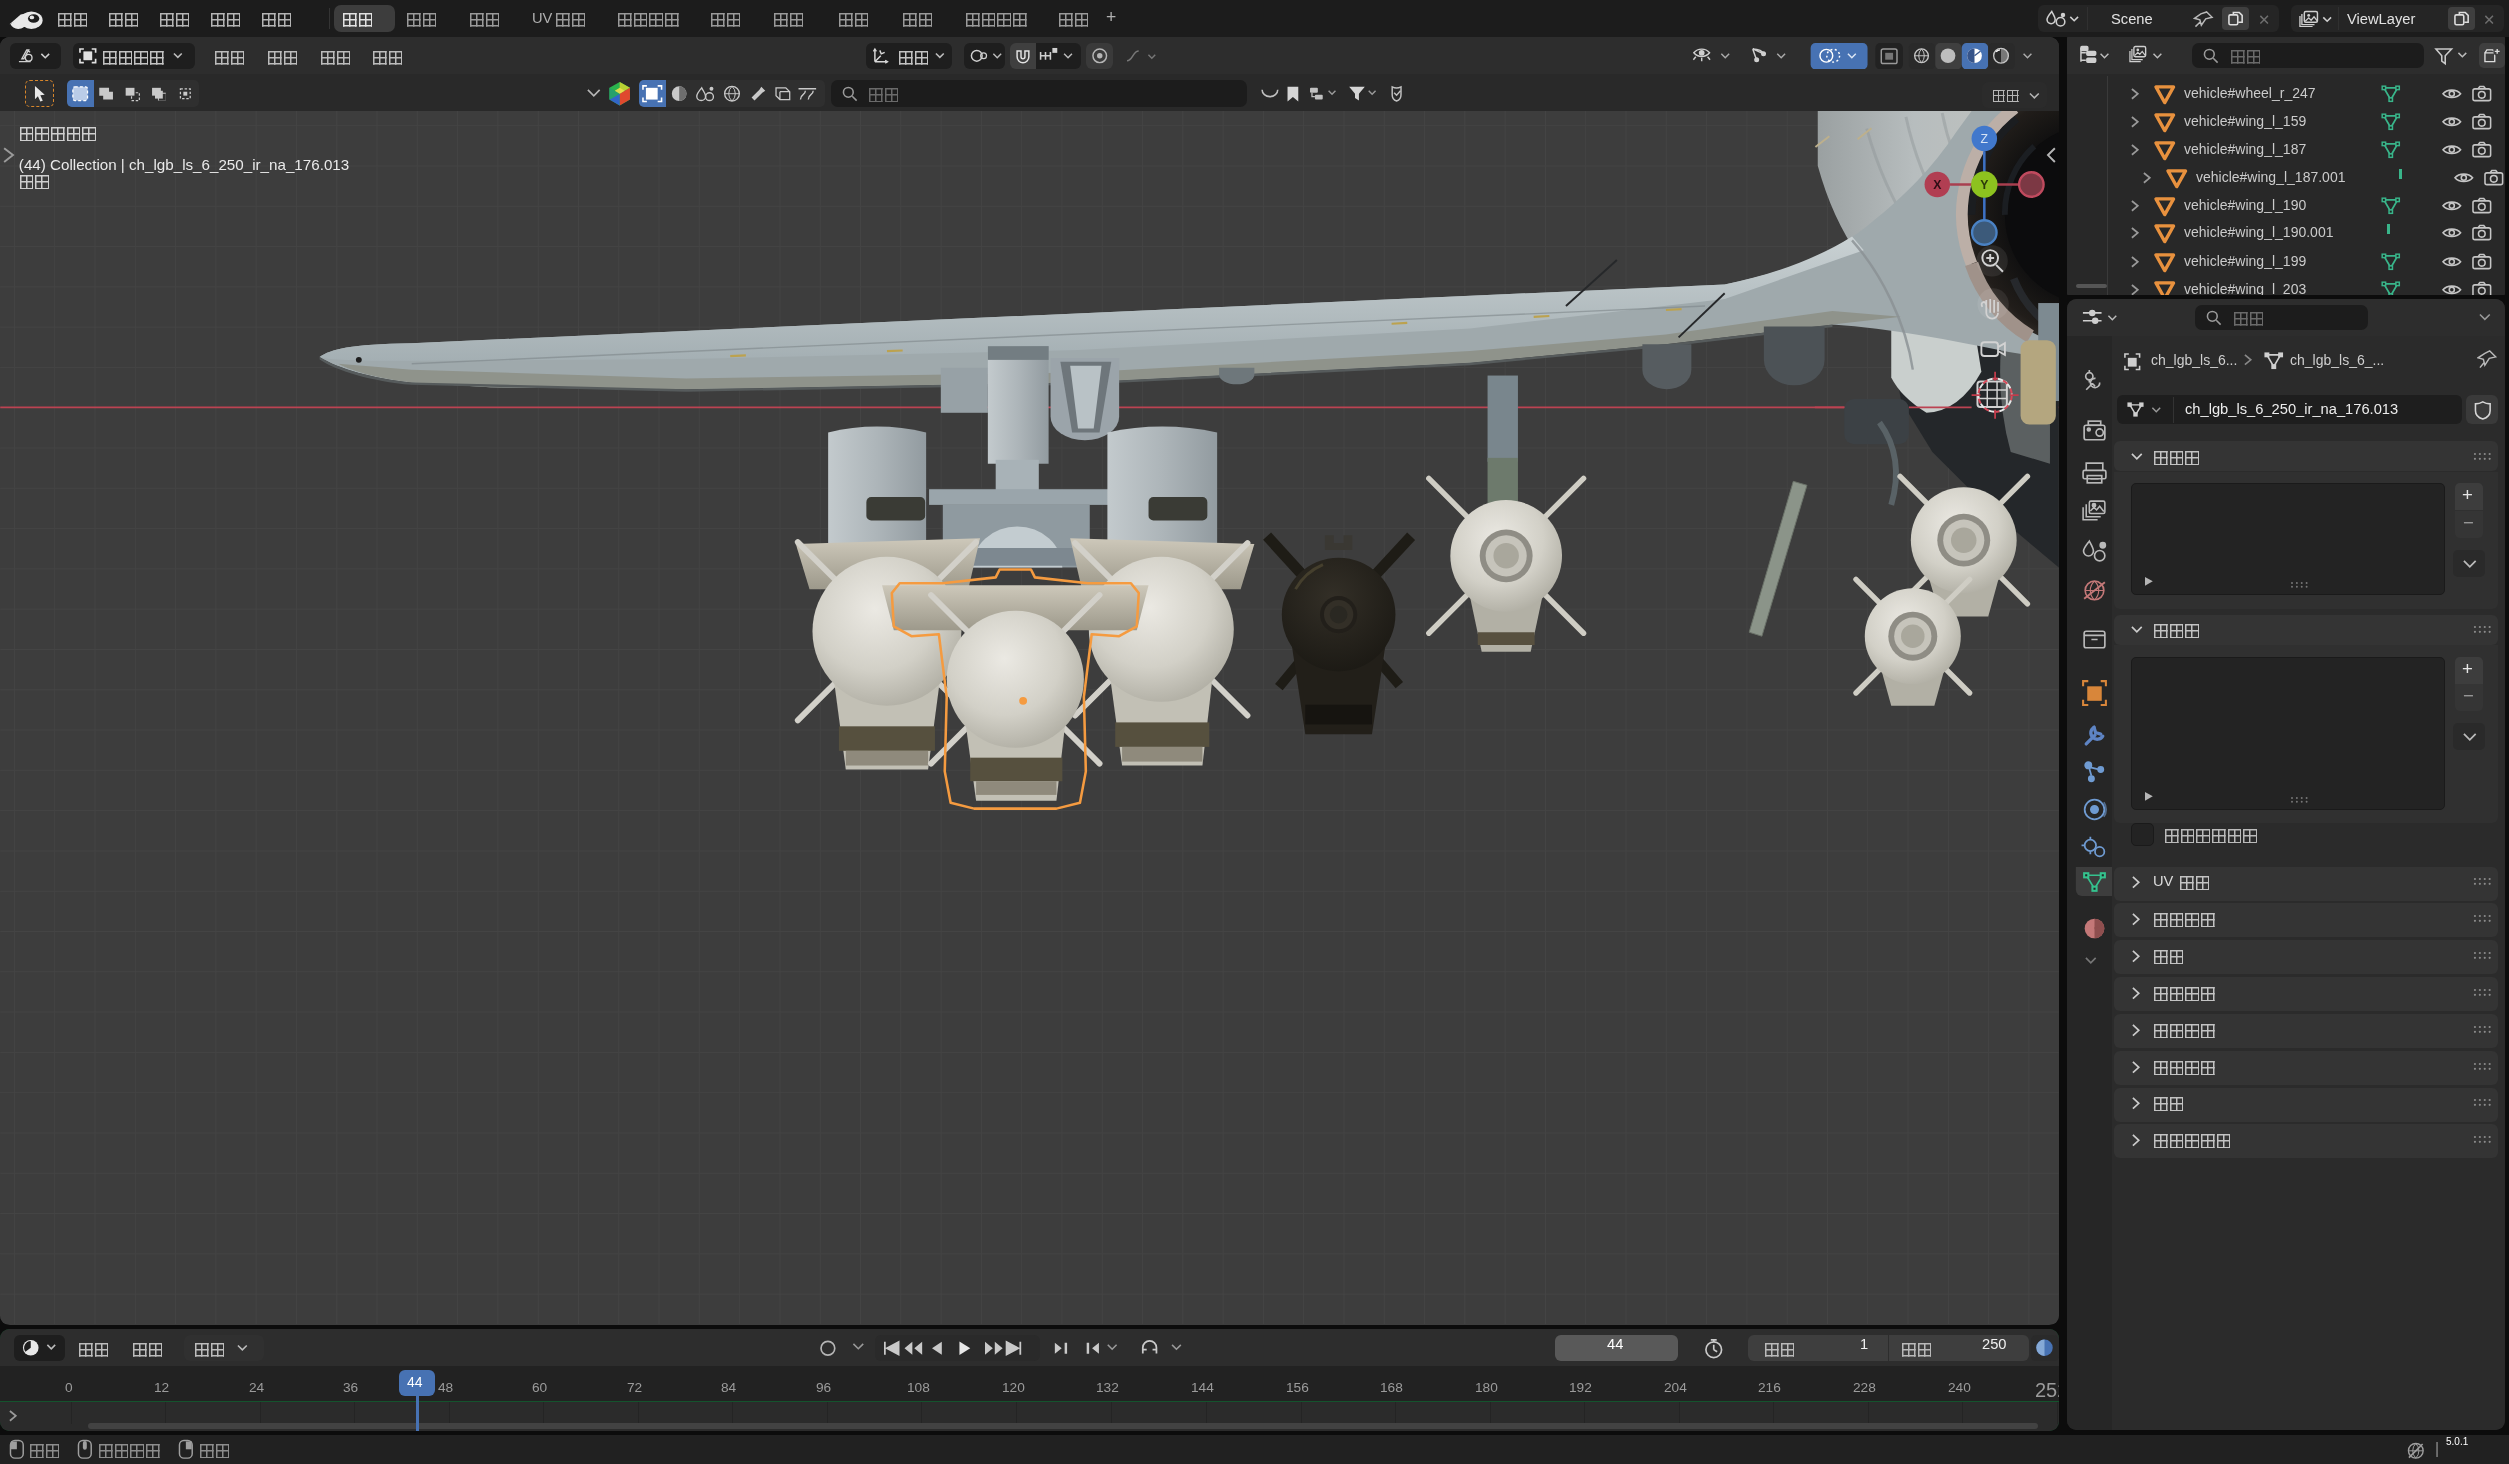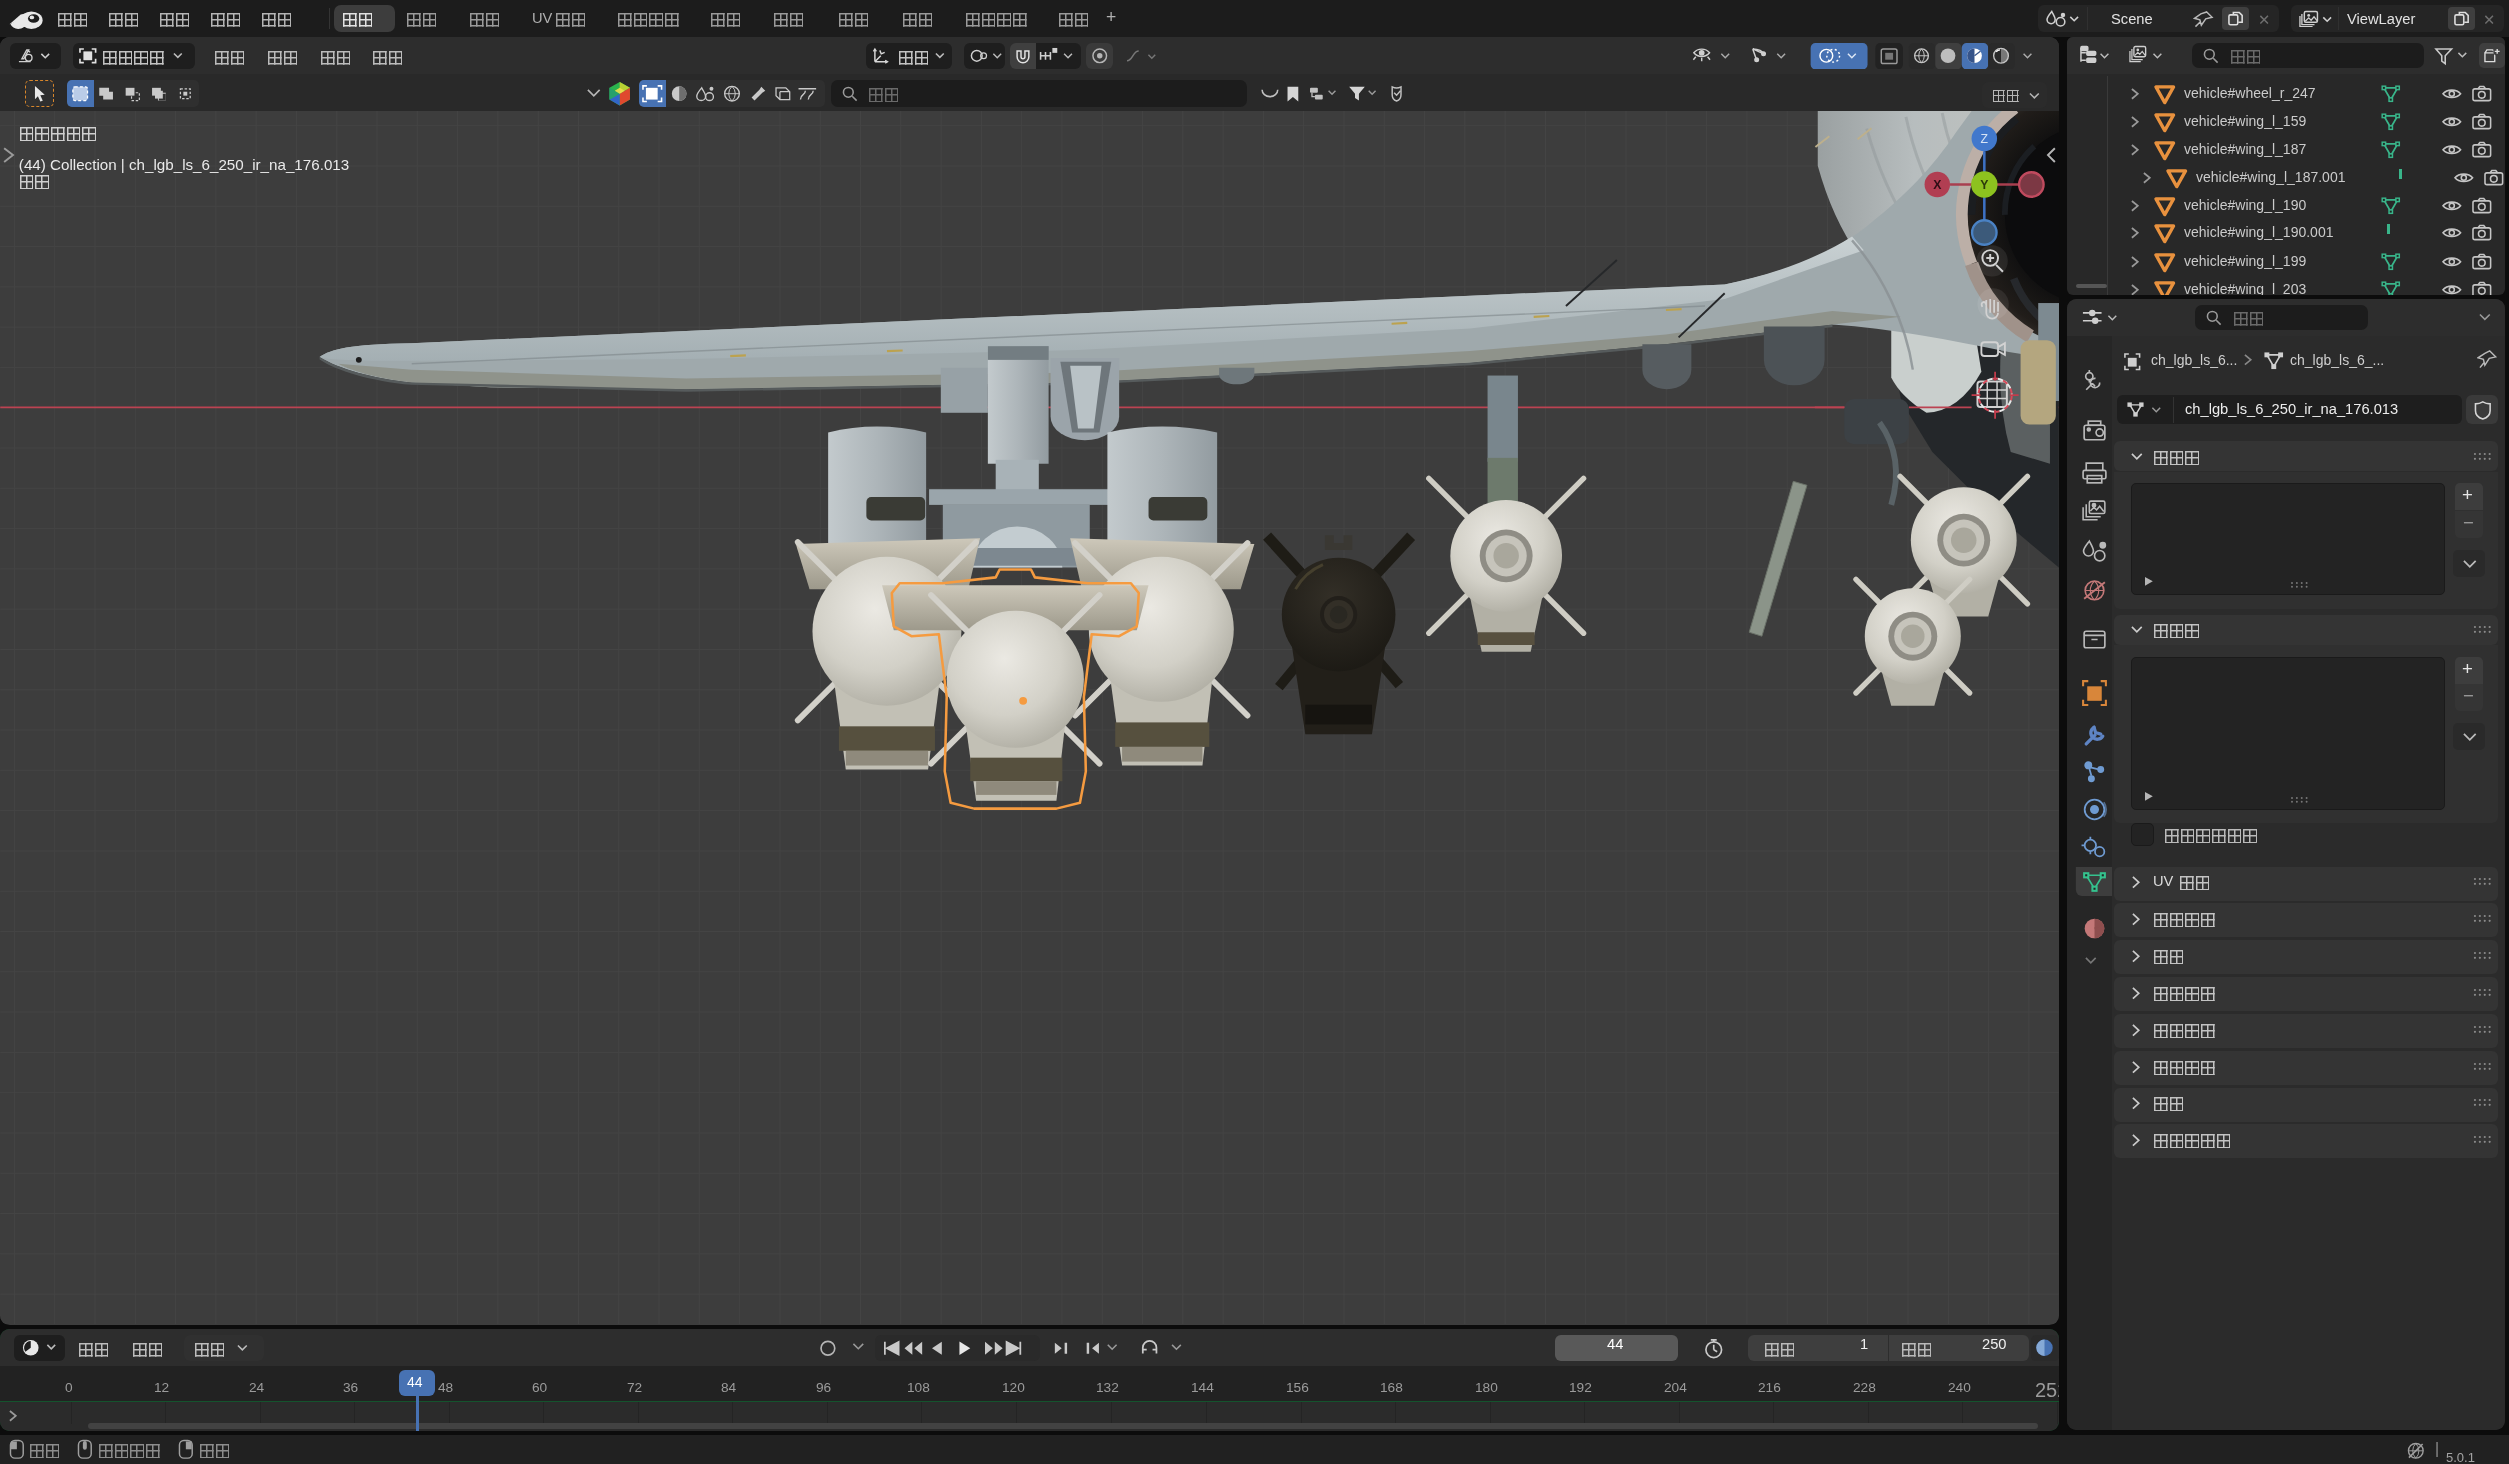--- a/index.html
+++ b/index.html
@@ -443,21 +443,21 @@
 <path d="M2097,152 l-7,7 7,7" fill="none" stroke="#b5b5b5" stroke-width="2"></path>
 </svg>
 <span class="abs" style="left:18.6px;top:88px;color:#e9e9e9"><i class="c"></i><i class="c"></i><i class="c"></i><i class="c"></i><i class="c"></i></span>
 <span class="abs" style="left:18.6px;top:136px;color:#e9e9e9"><i class="c"></i><i class="c"></i></span>
 <div class="abs" style="left:1982px;top:45px;width:65px;height:25.5px;background:#2b2b2b;border-radius:5.9px"></div>
 <span class="abs" style="left:1992px;top:50px;color:#d0d0d0"><i class="c cs"></i><i class="c cs"></i></span>
 <svg class="abs" style="left:2027px;top:54px" width="15.7" height="10.8" viewBox="0 0 16 11">
       <path d="M3 2.5 l4.5 4.5 4.5-4.5" fill="none" stroke="#b5b5b5" stroke-width="1.6"></path>
     </svg>
 </div>
-<div class="abs" style="left:2067px;top:37px;width:438px;height:258px;background:#282828;border-radius:6px;overflow:hidden">
+<div class="abs" style="left:2067px;top:37px;width:438px;height:258px;background:#282828;border-radius:1px;overflow:hidden">
 <div class="abs" style="left:0;top:0;width:438px;height:37px;background:#2d2d2d"></div>
 <svg class="abs" style="left:9.8px;top:7.8px" width="55" height="21.6" viewBox="0 0 56 22">
 <g stroke="#cfcfcf" stroke-width="1.5" fill="#cfcfcf">
         <path d="M4 3 v14" fill="none"></path>
         <path d="M4 8 h5" fill="none"></path>
         <rect x="4" y="1.5" width="7" height="4" rx="1"></rect>
         <rect x="10" y="6.5" width="9" height="4" rx="1"></rect>
         <rect x="10" y="13.5" width="9" height="4" rx="1"></rect>
         <path d="M4 15.5 h5" fill="none"></path>
       </g>
@@ -1236,14 +1236,14 @@
 <rect x="1.5" y="1.5" width="13" height="18" rx="4.5" fill="none" stroke="#9f9f9f" stroke-width="1.5"></rect>
       <path d="M8 2.5 h6 v8 h-6 Z" fill="#9f9f9f"></path>
     </svg>
 <span class="abs" style="left:199px;top:6.9px;color:#9f9f9f"><i class="c"></i><i class="c"></i></span>
 <svg class="abs" style="left:2406px;top:5.9px" width="19.6" height="19.6" viewBox="0 0 20 20">
       <circle cx="10" cy="10" r="7.5" fill="none" stroke="#9f9f9f" stroke-width="1.4"></circle>
       <path d="M2.5 10 h15 M10 2.5 a10.5 10.5 0 0 1 0 15 M10 2.5 a10.5 10.5 0 0 0 0 15" stroke="#9f9f9f" stroke-width="1" fill="none"></path>
       <path d="M3 17 L17 3" stroke="#9f9f9f" stroke-width="1.6"></path>
     </svg>
 <span class="abs" style="left:2435px;top:4.9px;color:#8f8f8f;font-size:15.7px">|</span>
-<span class="abs" style="left:2446px;top:15px;color:#a3a3a3;font-size:13px">5.0.1</span>
+<span class="abs" style="left:2446px;top:1px;color:#ffffff;font-size:10px">5.0.1</span>
 </div>
 
 </body></html>

